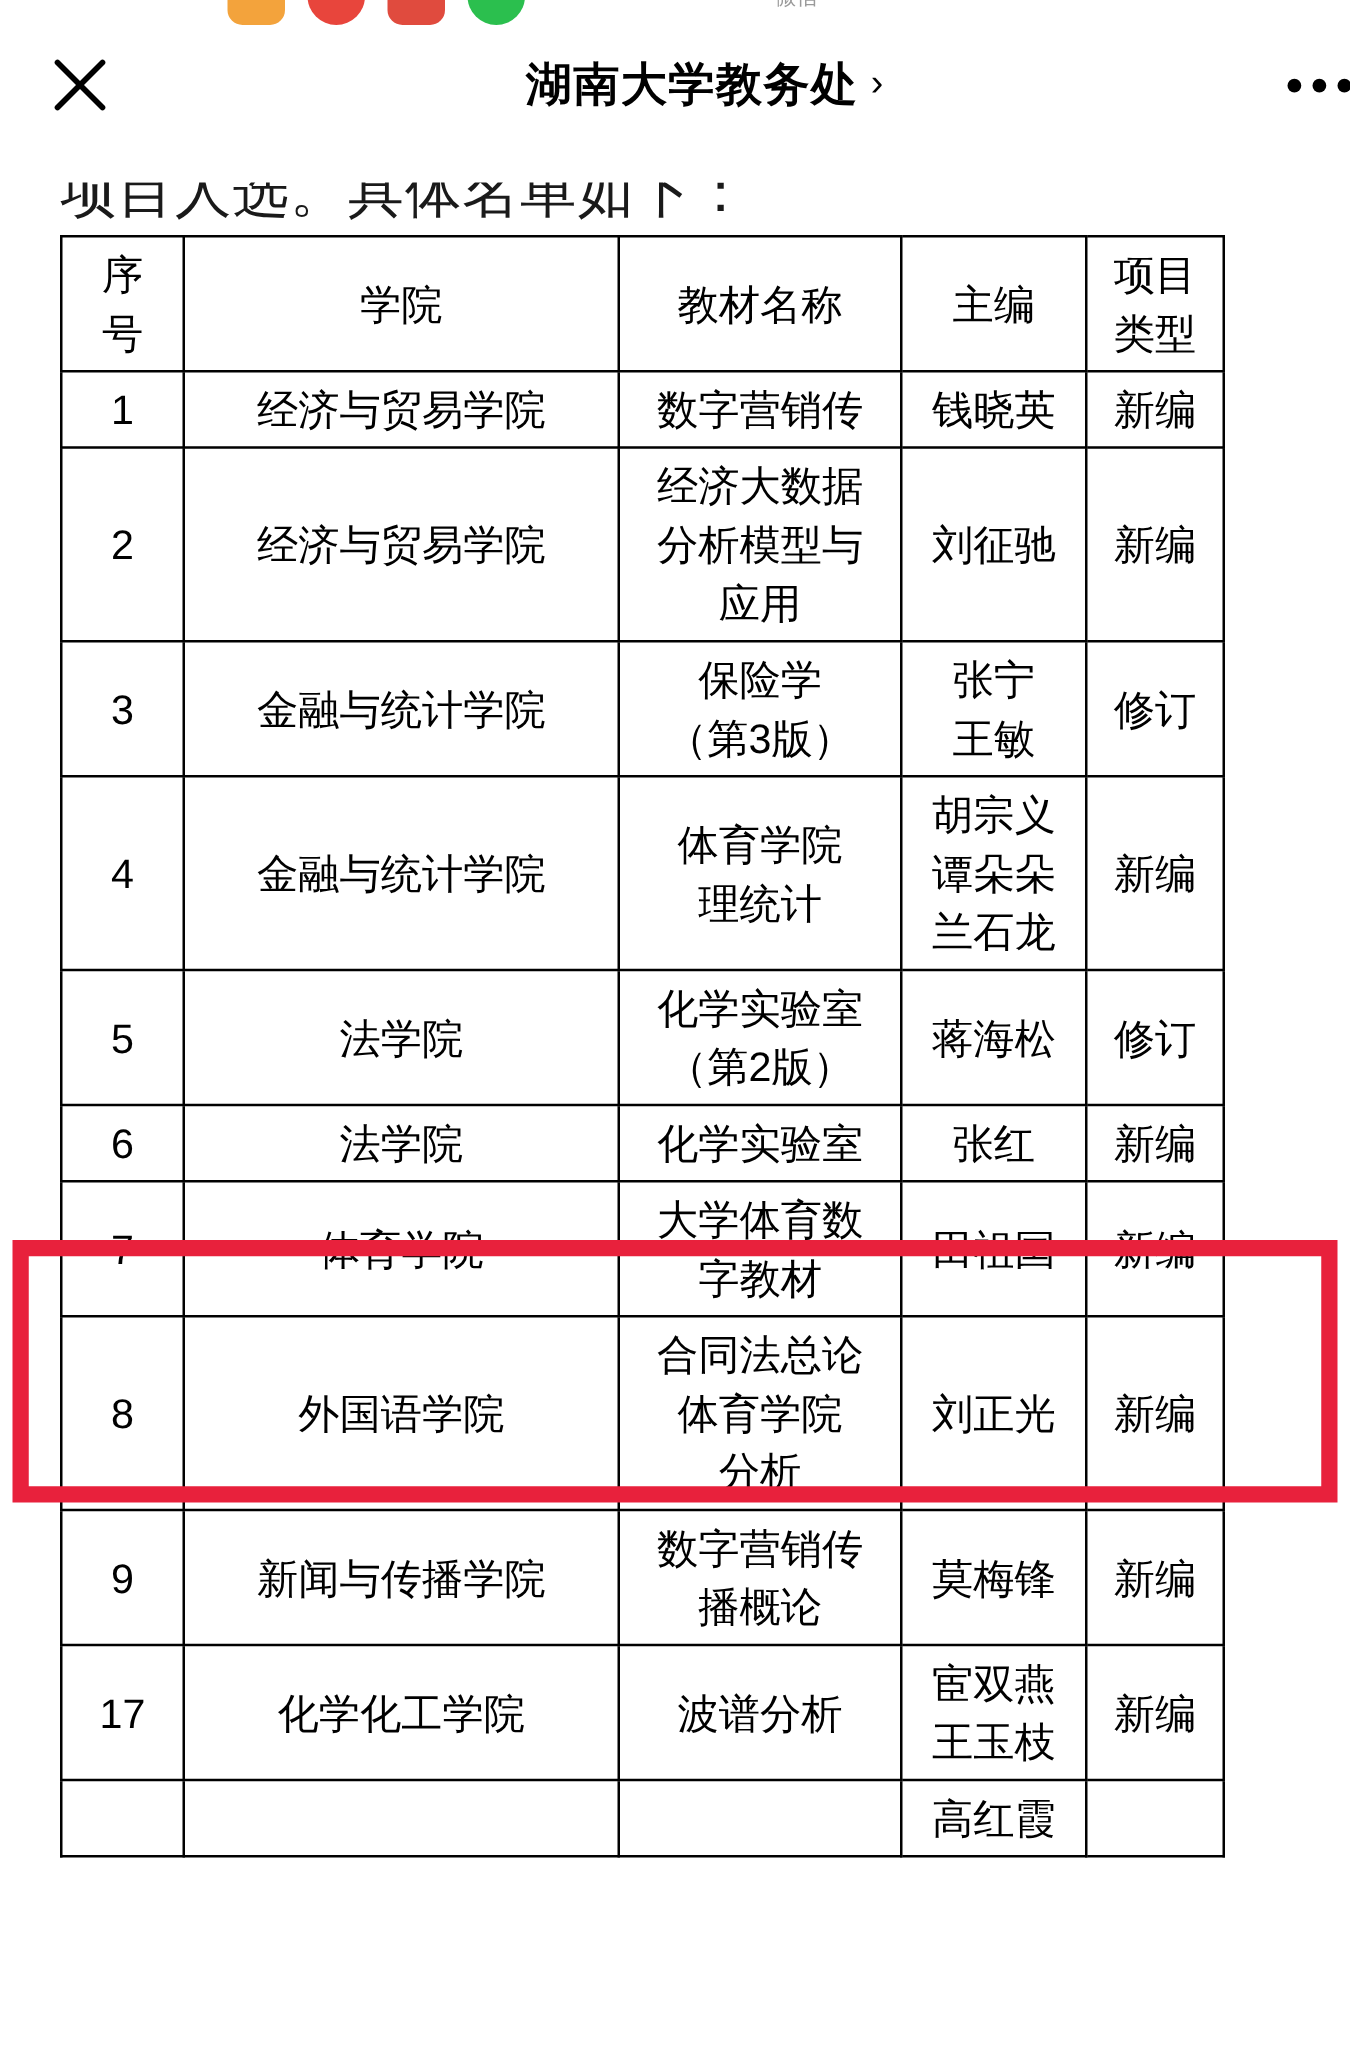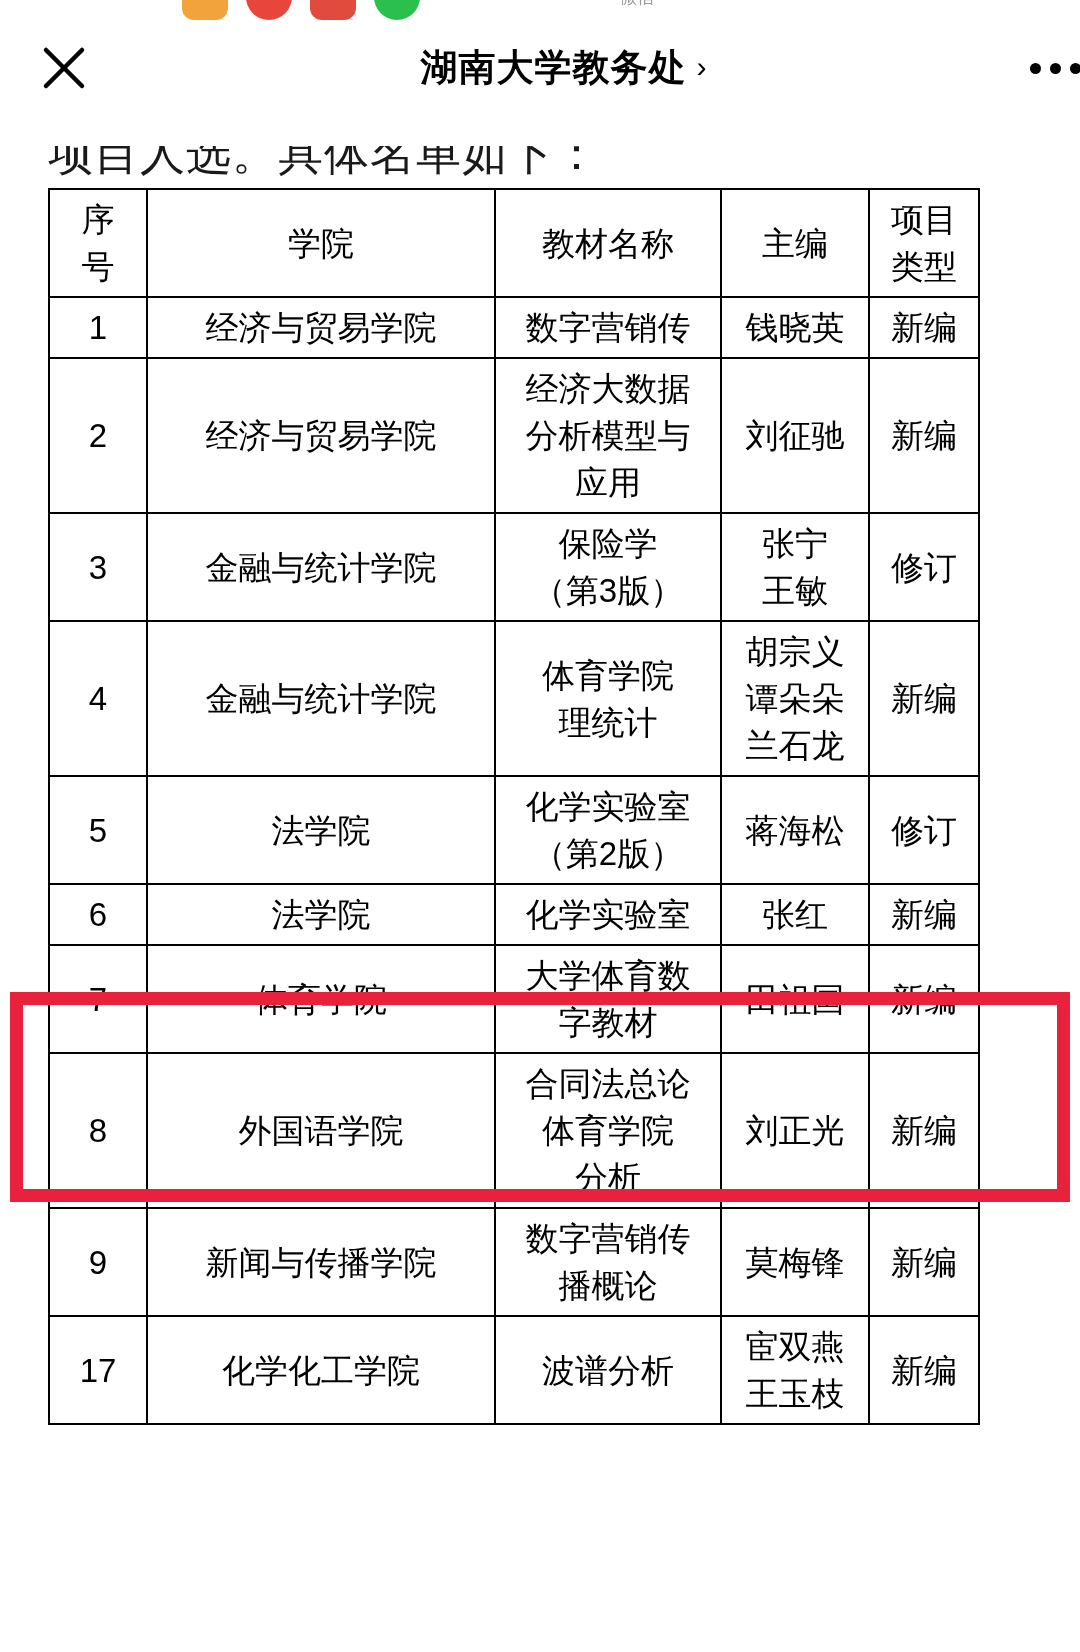--- a/index.html
+++ b/index.html
@@ -289,17 +289,24 @@
           <td><span class="cell-lines"><span>莫梅锋</span></span></td>
           <td>新编</td>
         </tr>
         <tr>
           <td>17</td>
           <td>化学化工学院</td>
           <td><span class="cell-lines"><span>波谱分析</span></span></td>
           <td><span class="cell-lines"><span>宦双燕</span><span>王玉枝</span></span></td>
           <td>新编</td>
         </tr>
+        <tr>
+          <td></td>
+          <td></td>
+          <td><span class="cell-lines"></span></td>
+          <td><span class="cell-lines"><span>高红霞</span></span></td>
+          <td></td>
+        </tr>
       </tbody>
   </table>
 
   <div class="highlight-box"></div>
 </div>
 
 </body></html>

